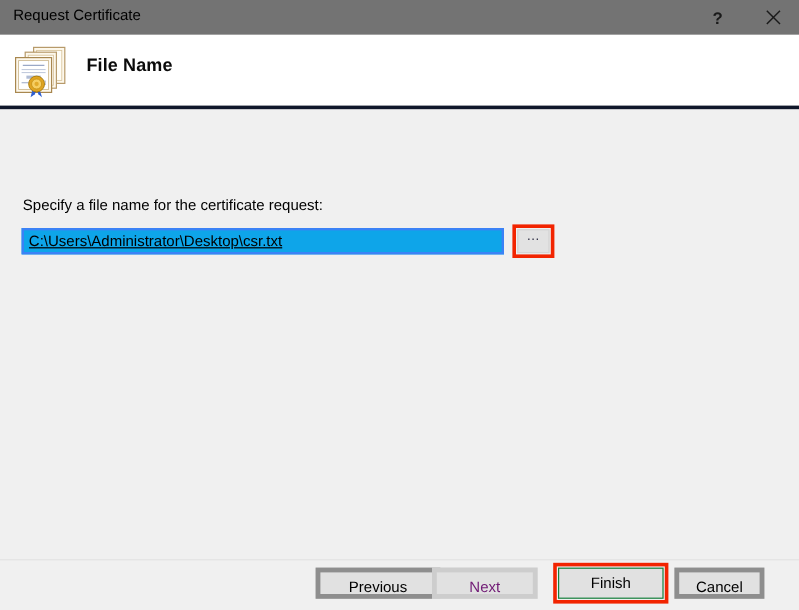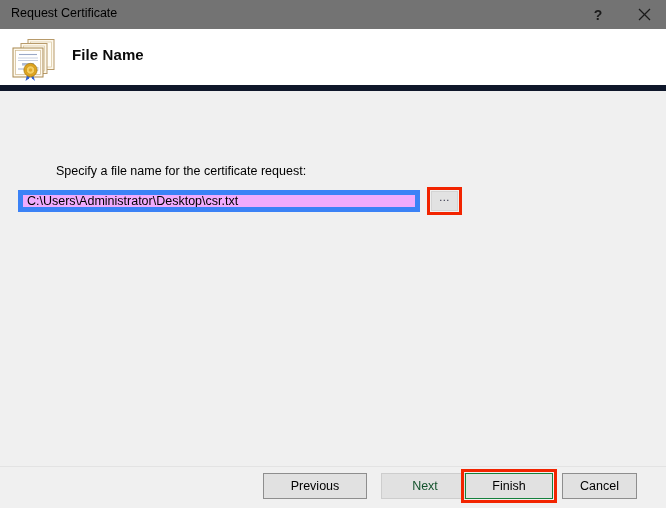--- a/index.html
+++ b/index.html
@@ -57,21 +57,21 @@
   }
   #close-button svg { display: block; }
 
   
   #header {
     position: absolute;
     left: 0; top: 29px;
     width: 666px;
     height: 62px;
     background: #ffffff;
-    border-bottom: 6px solid #0f172a;
+    border-bottom: 3px solid #0f172a;
     box-sizing: border-box;
   }
   #cert-icon {
     position: absolute;
     left: 10px;
     top: 8px;
     width: 48px;
     height: 46px;
   }
   #header-title {
@@ -102,36 +102,36 @@
     line-height: 19px;
     color: #000;
   }
   #field-label {
     position: absolute;
     left: 19px;
     top: 72px;
     font-size: 12.5px;
     color: #000;
     white-space: nowrap;
-    margin-left: 37px;
   }
   #filename-input {
     position: absolute;
     left: 18px;
     top: 98px;
     width: 402px;
     height: 22px;
     box-sizing: border-box;
-    background: #f0abfc;
-    border: 5px solid #3b82f6;
+    background: #0ea5e9;
+    border: 2px solid #3b82f6;
     font-family: "Liberation Sans", sans-serif;
     font-size: 12.5px;
     color: #000;
     padding: 0 4px;
     outline: none;
+    text-decoration: underline;
   }
   
   #browse-highlight {
     position: absolute;
     left: 427px;
     top: 187px;
     width: 35px;
     height: 28px;
     box-sizing: border-box;
     border: 3px solid #f22400;
@@ -172,38 +172,38 @@
     background: #f0f0f0;
     border-top: 1px solid #e3e3e3;
     box-sizing: border-box;
   }
   .dlg-button {
     position: absolute;
     top: 6px;
     height: 26px;
     box-sizing: border-box;
     background: #e1e1e1;
-    border: 1px solid #1d4ed8;
+    border: 4px solid #1d4ed8;
     font-family: "Liberation Sans", sans-serif;
     font-size: 12.5px;
     color: #000000;
     text-align: center;
     line-height: 24px;
     padding: 0;
     cursor: default;
   }
   #previous-button {
     left: 263px;
     width: 104px;
     border-color: #8e8e8e;
   }
   #next-button {
-    left: 381px;
+    left: 360px;
     width: 88px;
-    color: #14532d;
+    color: #701a75;
     background: #e1e1e1;
     border-color: #cdcdcd;
   }
   #finish-button {
     left: 465px;
     width: 88px;
     border: 1px solid #15803d;
   }
   #finish-highlight {
     position: absolute;

